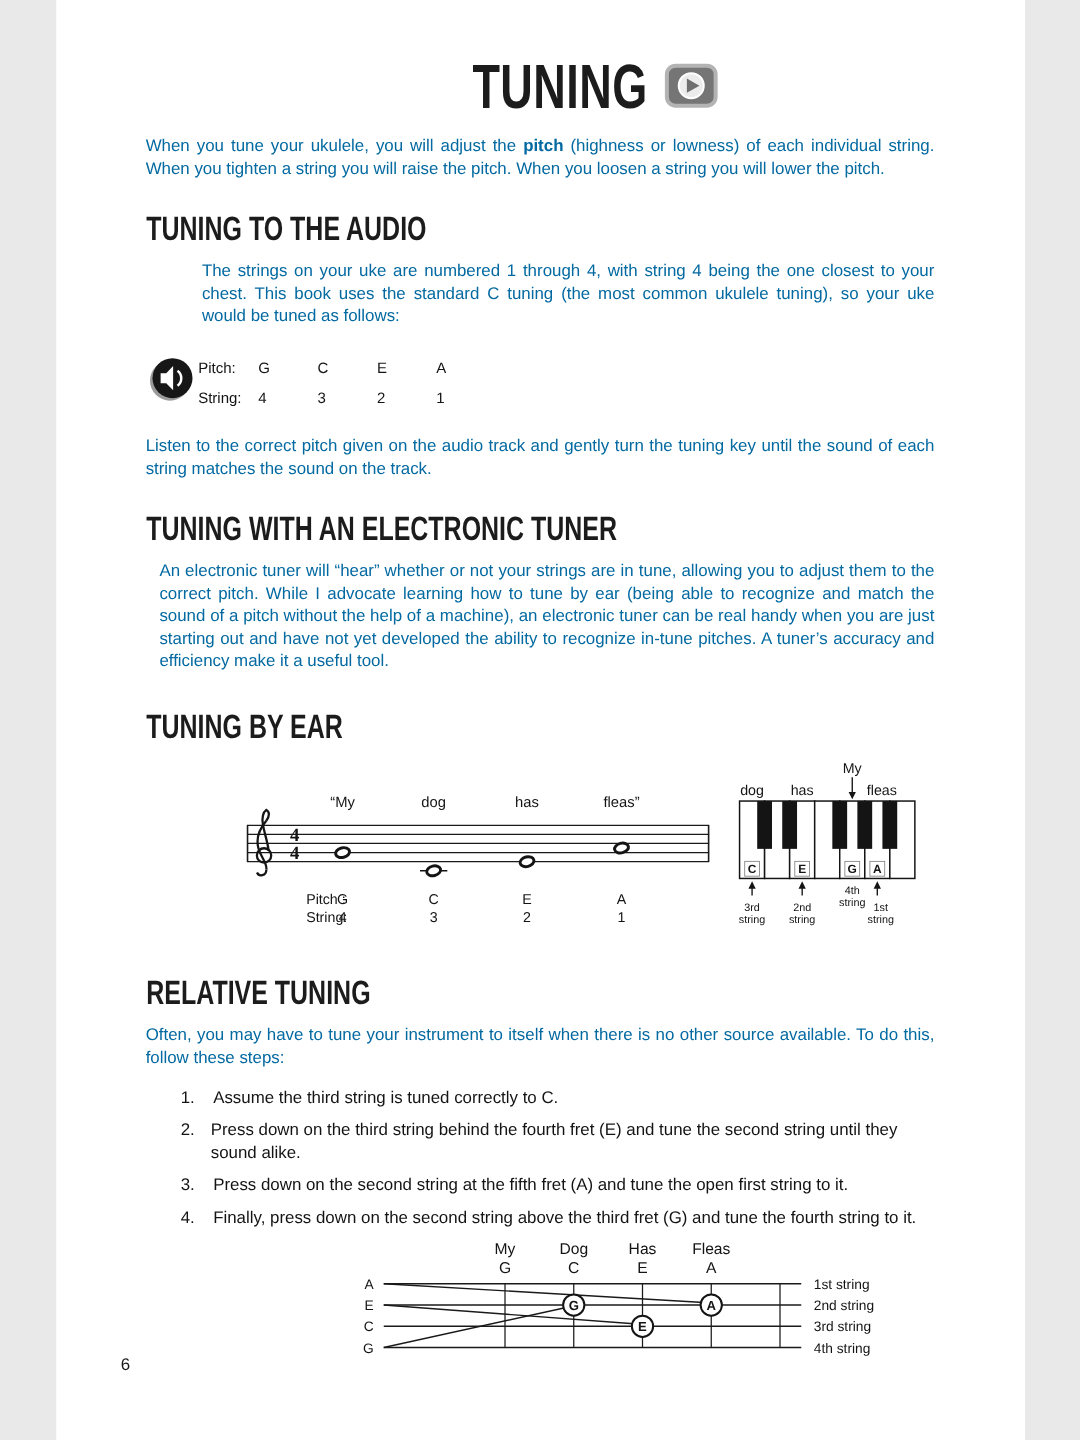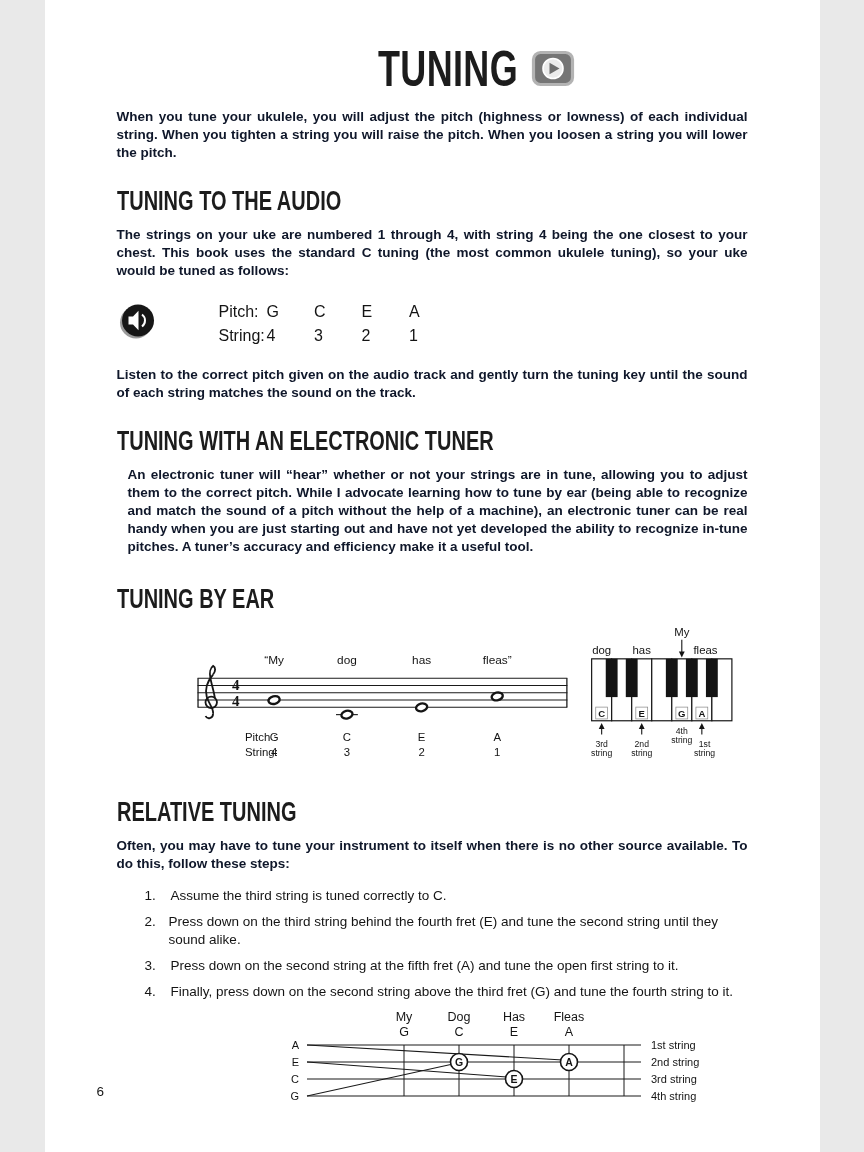--- a/index.html
+++ b/index.html
@@ -11,29 +11,29 @@
   }
   .content { padding:0 72px; }
   .header { position:relative; height:108px; }
   .doc-title {
     position:absolute; left:293px; top:40px; width:220px;
     font-size:50px; font-weight:bold; letter-spacing:0.5px; color:#1c1c1c;
     text-align:center; transform:scaleX(0.72); transform-origin:center;
     white-space:nowrap;
   }
   .video-icon { position:absolute; left:486px; top:50px; }
-  p.body { font-size:13.5px; line-height:18px; text-align:justify; color:#0f172a;font-weight:bold; }
+  p.body { font-size:13.5px; line-height:18px; text-align:justify; color:#0369a1; }
   h2.section {
     font-size:27px; font-weight:bold; color:#1c1c1c; white-space:nowrap;
     transform:scaleX(0.74); transform-origin:left center; letter-spacing:0;
   }
   #h2-audio { margin-top:24px; }
-  #p-audio { margin-top:9px; }
+  #p-audio { margin-top:9px;margin-left:45px; }
   .audio-row { margin-top:20px; display:flex; align-items:flex-start; }
-  .pitch-table { margin-left:60px; font-size:16px; line-height:24px; }
+  .pitch-table { font-size:12px; line-height:24px; }
   .pitch-table .row { display:flex; }
   .pitch-table .lbl { width:48px; display:inline-block; }
   .pitch-table .val { width:47.5px; display:inline-block; }
   #p-listen { margin-top:18px; }
   #h2-tuner { margin-top:24px; }
   #p-tuner { margin-top:9px;margin-left:11px; }
   #h2-ear { margin-top:28px; }
   #p-ear { margin-top:9px; }
   .figure-row { margin-top:4px; display:flex; align-items:flex-start; margin-left:66px; height:176px; }
   .staff-fig { margin-top:26px; }

